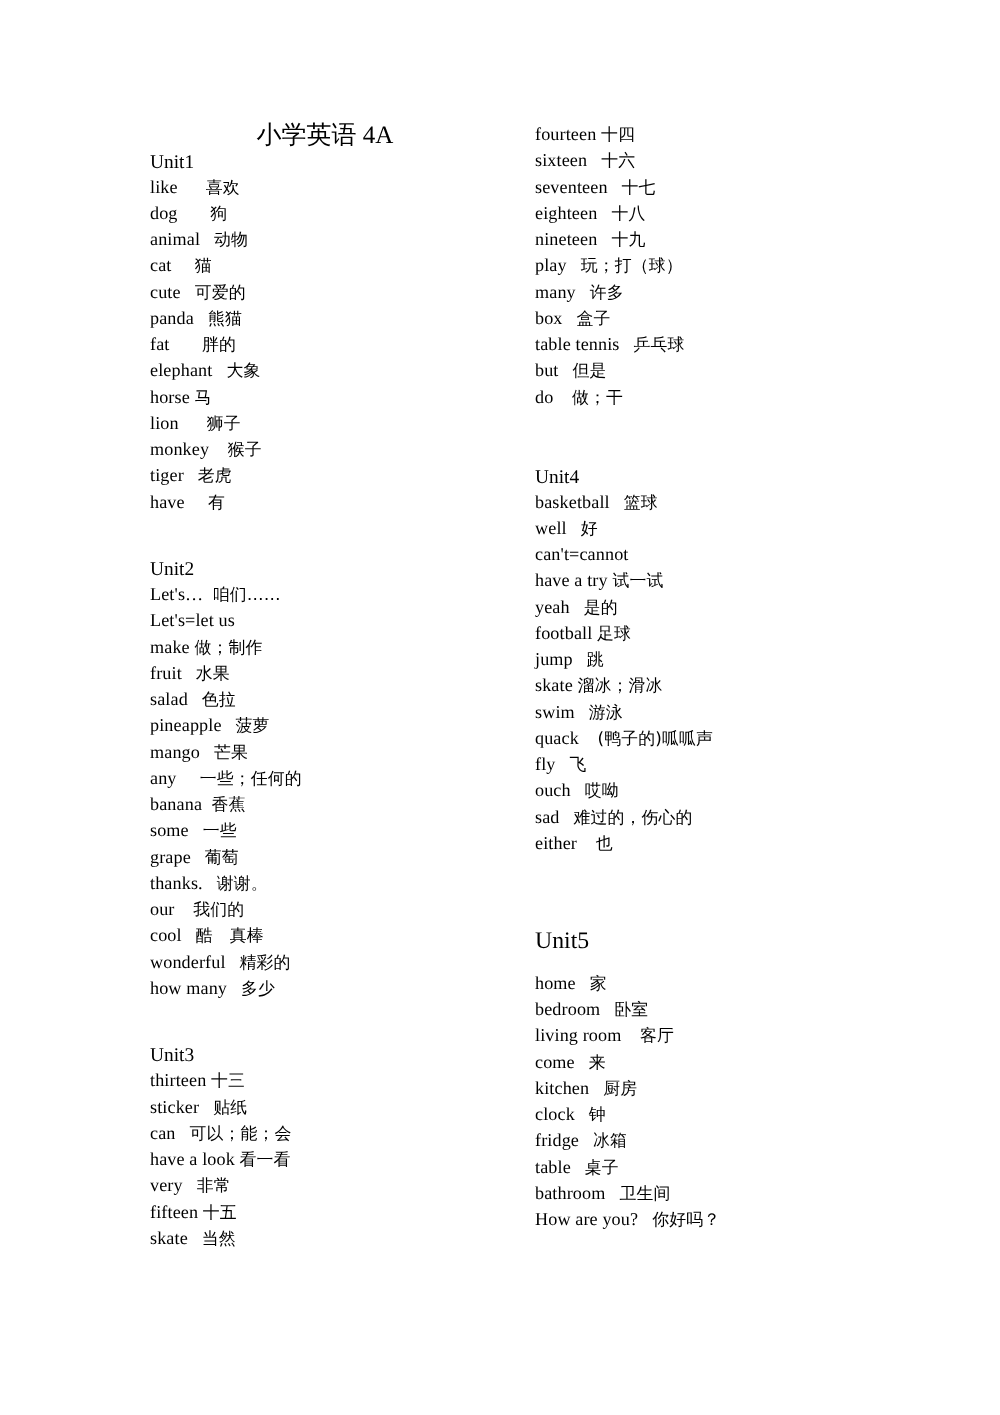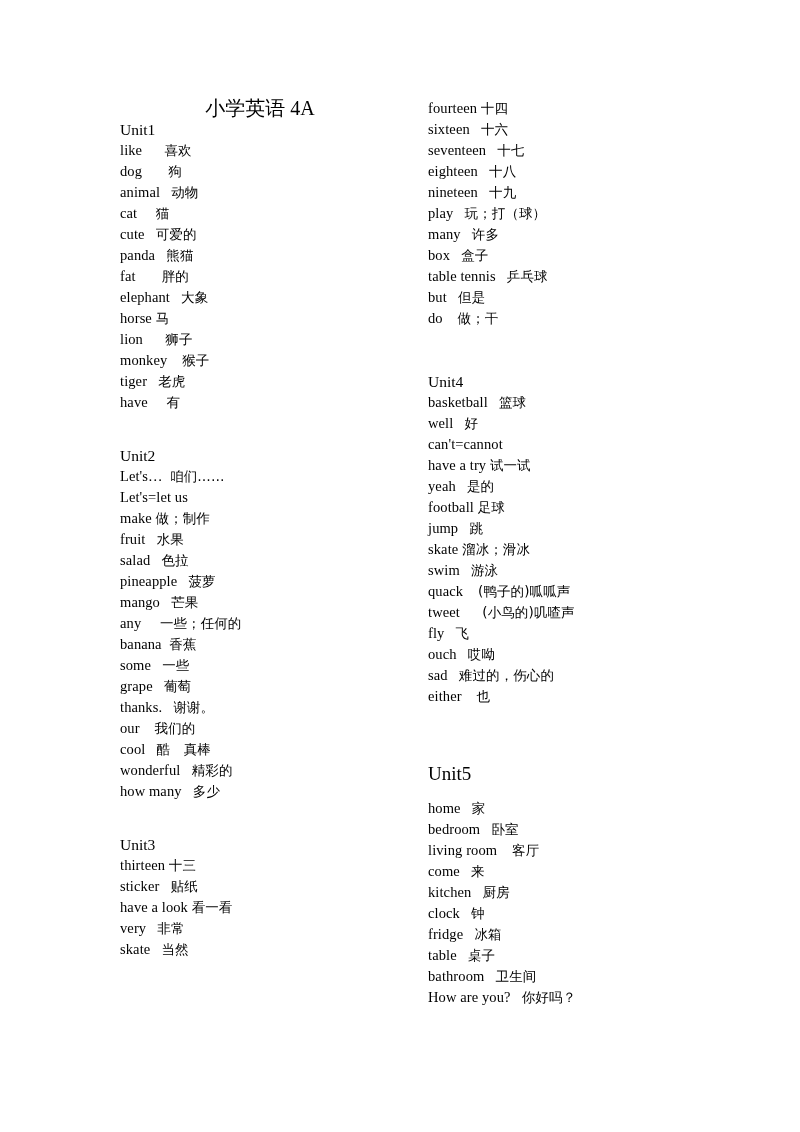--- a/index.html
+++ b/index.html
@@ -129,22 +129,24 @@
         <div class="entry"><span class="term">thanks.</span><span class="sep">   </span><span class="gloss">谢谢。</span></div>
         <div class="entry"><span class="term">our</span><span class="sep">    </span><span class="gloss">我们的</span></div>
         <div class="entry"><span class="term">cool</span><span class="sep">   </span><span class="gloss">酷　真棒</span></div>
         <div class="entry"><span class="term">wonderful</span><span class="sep">   </span><span class="gloss">精彩的</span></div>
         <div class="entry"><span class="term">how many</span><span class="sep">   </span><span class="gloss">多少</span></div>
         <div class="spacer">&nbsp;</div>
         <div class="spacer half">&nbsp;</div>
         <div class="unit-heading">Unit3</div>
         <div class="entry"><span class="term">thirteen</span><span class="sep"> </span><span class="gloss">十三</span></div>
         <div class="entry"><span class="term">sticker</span><span class="sep">   </span><span class="gloss">贴纸</span></div>
+        <div class="entry"><span class="term">can</span><span class="sep">   </span><span class="gloss">可以；能；会</span></div>
         <div class="entry"><span class="term">have a look</span><span class="sep"> </span><span class="gloss">看一看</span></div>
         <div class="entry"><span class="term">very</span><span class="sep">   </span><span class="gloss">非常</span></div>
+        <div class="entry"><span class="term">fifteen</span><span class="sep"> </span><span class="gloss">十五</span></div>
         <div class="entry"><span class="term">skate</span><span class="sep">   </span><span class="gloss">当然</span></div>
       </div>
   </div>
 
   <div class="column column-right">
     <div class="col-inner">
         <div class="entry"><span class="term">fourteen</span><span class="sep"> </span><span class="gloss">十四</span></div>
         <div class="entry"><span class="term">sixteen</span><span class="sep">   </span><span class="gloss">十六</span></div>
         <div class="entry"><span class="term">seventeen</span><span class="sep">   </span><span class="gloss">十七</span></div>
         <div class="entry"><span class="term">eighteen</span><span class="sep">   </span><span class="gloss">十八</span></div>
@@ -161,21 +163,20 @@
         <div class="entry"><span class="term">basketball</span><span class="sep">   </span><span class="gloss">篮球</span></div>
         <div class="entry"><span class="term">well</span><span class="sep">   </span><span class="gloss">好</span></div>
         <div class="entry"><span class="term">can't=cannot</span></div>
         <div class="entry"><span class="term">have a try</span><span class="sep"> </span><span class="gloss">试一试</span></div>
         <div class="entry"><span class="term">yeah</span><span class="sep">   </span><span class="gloss">是的</span></div>
         <div class="entry"><span class="term">football</span><span class="sep"> </span><span class="gloss">足球</span></div>
         <div class="entry"><span class="term">jump</span><span class="sep">   </span><span class="gloss">跳</span></div>
         <div class="entry"><span class="term">skate</span><span class="sep"> </span><span class="gloss">溜冰；滑冰</span></div>
         <div class="entry"><span class="term">swim</span><span class="sep">   </span><span class="gloss">游泳</span></div>
         <div class="entry"><span class="term">quack</span><span class="sep">    </span><span class="gloss">(鸭子的)呱呱声</span></div>
-        <div class="entry"><span class="term">tweet</span><span class="sep">      </span><span class="gloss">(小鸟的)叽喳声</span></div>
         <div class="entry"><span class="term">fly</span><span class="sep">   </span><span class="gloss">飞</span></div>
         <div class="entry"><span class="term">ouch</span><span class="sep">   </span><span class="gloss">哎呦</span></div>
         <div class="entry"><span class="term">sad</span><span class="sep">   </span><span class="gloss">难过的，伤心的</span></div>
         <div class="entry"><span class="term">either</span><span class="sep">    </span><span class="gloss">也</span></div>
         <div class="spacer">&nbsp;</div>
         <div class="spacer">&nbsp;</div>
         <div class="spacer half">&nbsp;</div>
         <div class="unit-heading large">Unit5</div>
         <div class="spacer half">&nbsp;</div>
         <div class="entry"><span class="term">home</span><span class="sep">   </span><span class="gloss">家</span></div>

